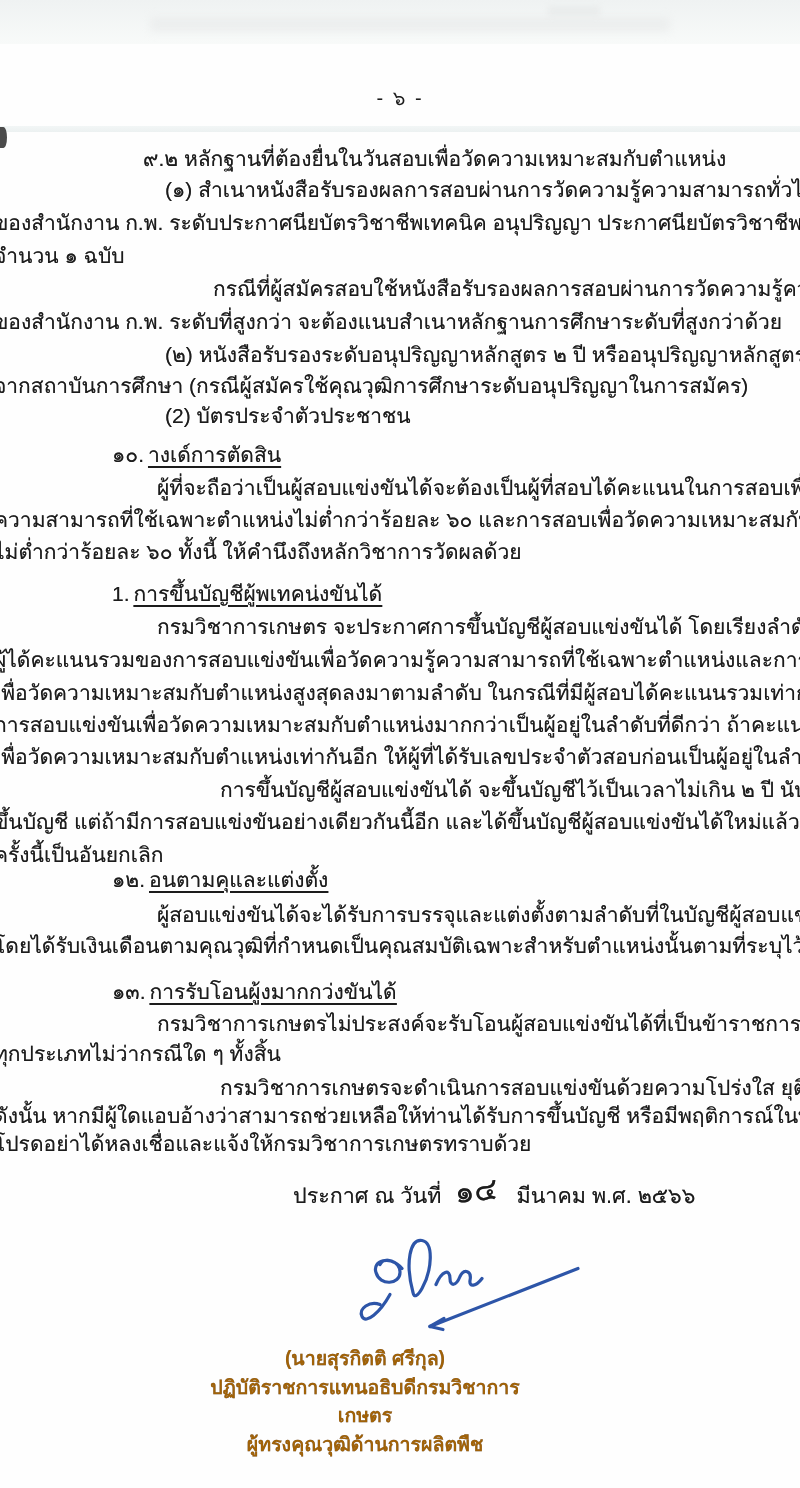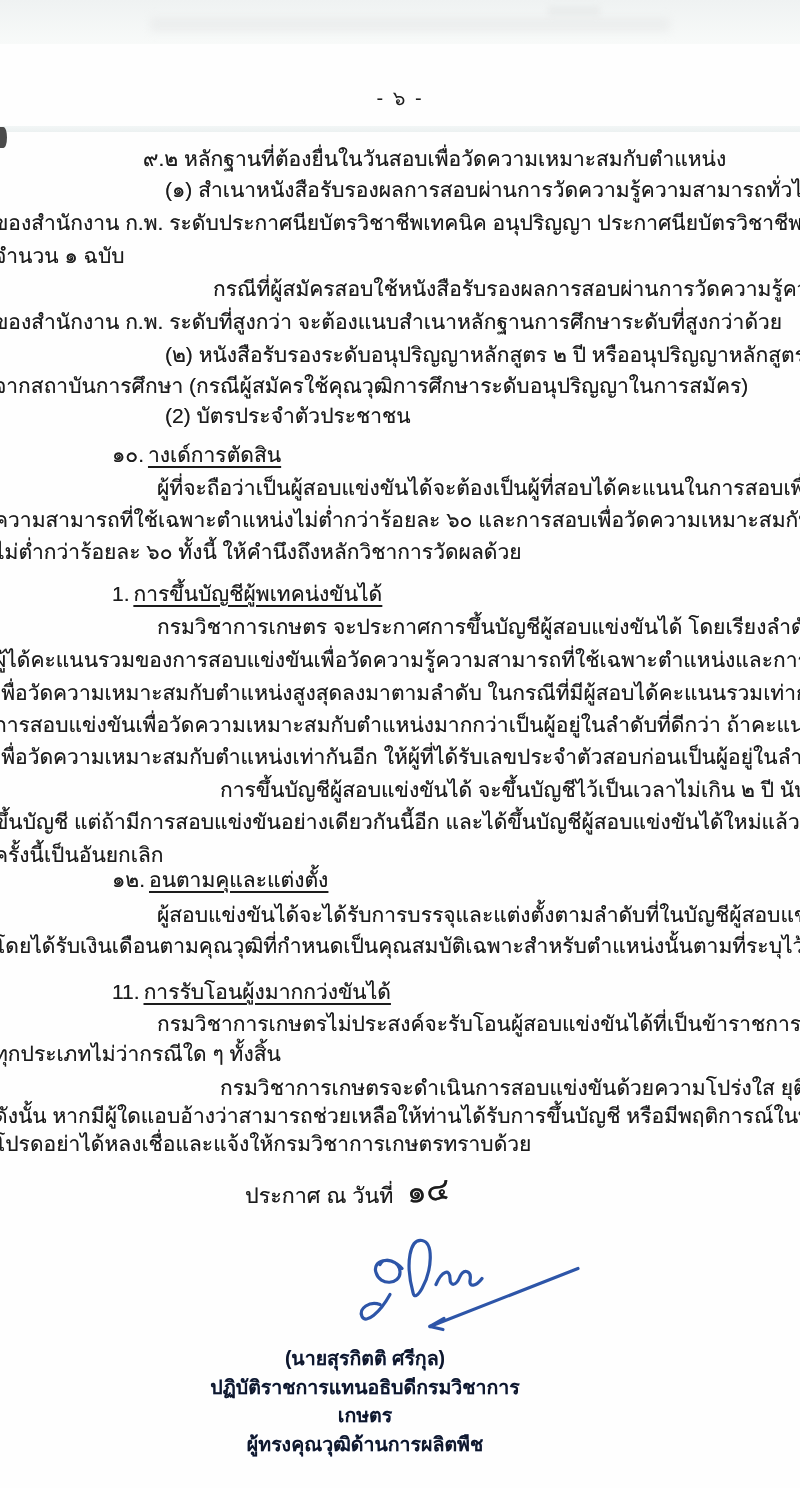--- a/index.html
+++ b/index.html
@@ -22,21 +22,21 @@
     background:#4b4b4b;border-radius:0 60% 60% 0;filter:blur(.6px);}
   
   .pageno{position:absolute;top:82px;left:0;width:800px;text-align:center;
     font-size:20px;letter-spacing:2px;}
   .line{position:absolute;font-size:21px;line-height:27px;white-space:nowrap;
     text-shadow:0 0 .4px rgba(20,20,20,.6);}
   .line.b{font-weight:normal;}
   .heading .num{margin-right:4px;}
   .heading .title{text-decoration:underline;text-underline-offset:4px;}
   .date-line{position:absolute;display:flex;align-items:center;font-size:21.5px;
-    text-shadow:0 0 .4px rgba(20,20,20,.6);}
+    text-shadow:0 0 .4px rgba(20,20,20,.6);margin-left:48px;}
   .hand-day{display:inline-block;font-size:31px;line-height:30px;
     transform:rotate(-6deg) translateY(-4px);margin:0 18px 0 14px;font-weight:normal;}
   .signature-wrap{position:absolute;left:350px;top:1232px;width:240px;height:106px;}
   .blue-block{position:absolute;left:205px;top:1344px;width:320px;text-align:center;}
   .blue-block div{font-size:19.5px;line-height:28.5px;font-weight:bold;
     text-shadow:0 0 .5px rgba(40,80,180,.5);}
 </style>
 </head>
 <body>
 
@@ -74,41 +74,42 @@
       <div class="line" style="left: 157px; top: 901px;">ผู้สอบแข่งขันได้จะได้รับการบรรจุและแต่งตั้งตามลำดับที่ในบัญชีผู้สอบแข่งขันได้</div>
       <div class="line" style="left: -6px; top: 932px;">โดยได้รับเงินเดือนตามคุณวุฒิที่กำหนดเป็นคุณสมบัติเฉพาะสำหรับตำแหน่งนั้นตามที่ระบุไว้ในข้อ ๑</div>
       <div class="line" style="left: 157px; top: 1010px;">กรมวิชาการเกษตรไม่ประสงค์จะรับโอนผู้สอบแข่งขันได้ที่เป็นข้าราชการหรือพนักงานของรัฐ</div>
       <div class="line" style="left: -6px; top: 1040px;">ทุกประเภทไม่ว่ากรณีใด ๆ ทั้งสิ้น</div>
       <div class="line" style="left: 220px; top: 1074px;">กรมวิชาการเกษตรจะดำเนินการสอบแข่งขันด้วยความโปร่งใส ยุติธรรมและเสมอภาค</div>
       <div class="line" style="left: -6px; top: 1102px;">ดังนั้น หากมีผู้ใดแอบอ้างว่าสามารถช่วยเหลือให้ท่านได้รับการขึ้นบัญชี หรือมีพฤติการณ์ในทำนองเดียวกันนี้</div>
       <div class="line" style="left: -6px; top: 1130px;">โปรดอย่าได้หลงเชื่อและแจ้งให้กรมวิชาการเกษตรทราบด้วย</div>
       <div class="line b heading" style="left: 112px; top: 441px;"><span class="num">๑๐.</span><span class="title">างเด์การตัดสิน</span></div>
       <div class="line b heading" style="left: 112px; top: 580px;"><span class="num">1.</span><span class="title">การขึ้นบัญชีผู้พเทคน่งขันได้</span></div>
       <div class="line b heading" style="left: 112px; top: 866px;"><span class="num">๑๒.</span><span class="title">อนตามคุและแต่งตั้ง</span></div>
-      <div class="line b heading" style="left: 112px; top: 978px;"><span class="num">11.</span><span class="title">การรับโอนผู้งมากกว่งขันได้</span></div>
+      <div class="line b heading" style="left: 112px; top: 978px;"><span class="num">๑๓.</span><span class="title">การรับโอนผู้งมากกว่งขันได้</span></div>
     </div>
 
   <div class="date-line" style="left:245px;top:1178px">
     <span>ประกาศ  ณ  วันที่</span>
     <span class="hand-day">๑๔</span>
+    <span>มีนาคม  พ.ศ. ๒๕๖๖</span>
   </div>
 
   <div class="signature-wrap">
     <svg width="240" height="106" viewBox="0 0 240 105">
       <g fill="none" stroke="#2d55a8" stroke-width="3.2" stroke-linecap="round" stroke-linejoin="round">
         <path d="M63,60 C55,30 60,6 72,8 C84,10 82,38 72,56 C68,63 64,66 63,60"></path>
         <path d="M52,36 C40,22 22,28 26,40 C30,54 50,52 50,40 C50,28 34,24 30,32"></path>
         <path d="M40,62 C30,80 16,92 12,84 C8,76 20,68 30,72"></path>
         <path d="M86,52 C92,38 100,36 100,46 C100,54 106,54 110,44 C114,36 122,38 120,48 C119,55 126,54 132,46"></path>
         <path d="M228,36 L80,94"></path>
         <path d="M80,94 L94,86"></path>
         <path d="M80,94 L93,97"></path>
       </g>
     </svg>
   </div>
 
-  <div class="blue-block" style="color:#0f172a">
+  <div class="blue-block" style="color:#a16207">
     <div>(นายสุรกิตติ  ศรีกุล)</div>
     <div>ปฏิบัติราชการแทนอธิบดีกรมวิชาการเกษตร</div>
     <div>ผู้ทรงคุณวุฒิด้านการผลิตพืช</div>
   </div>
 
 </div>
 
 </body></html>

